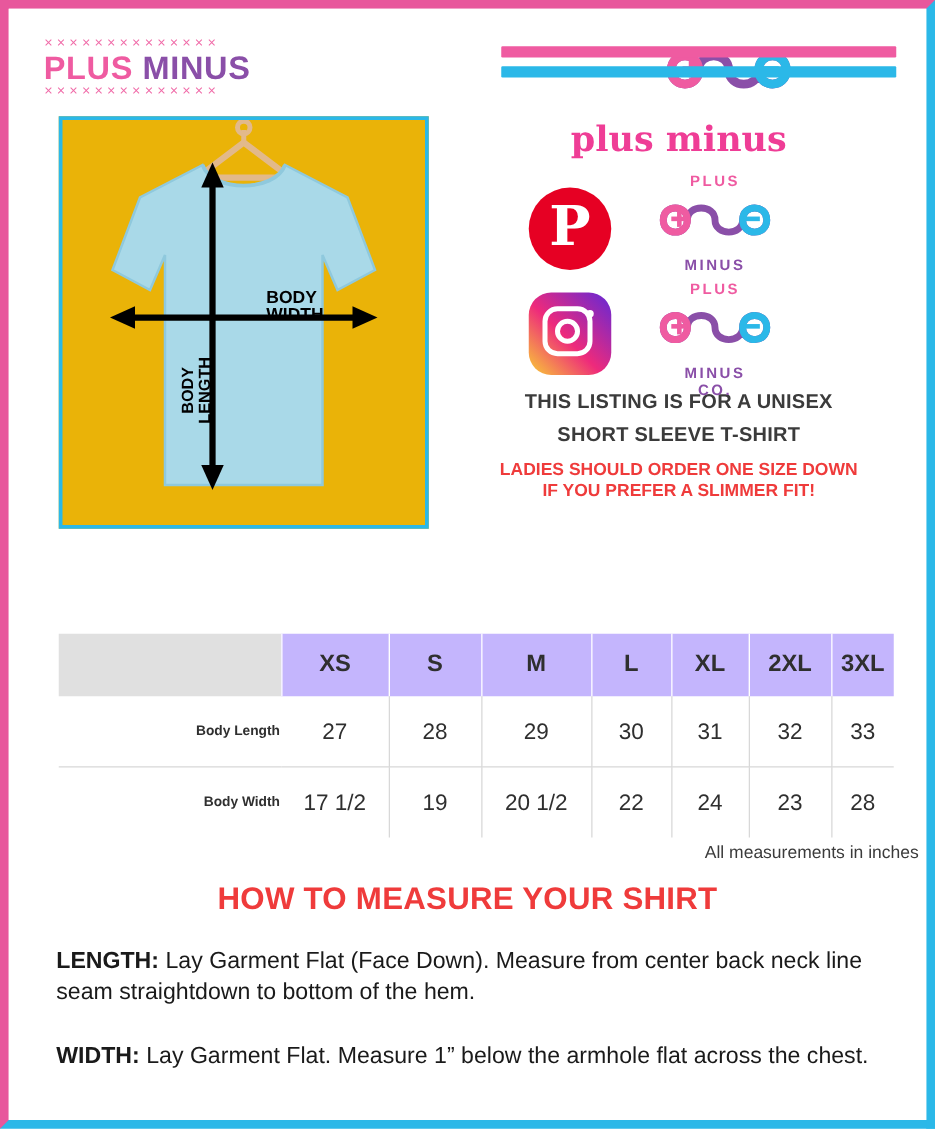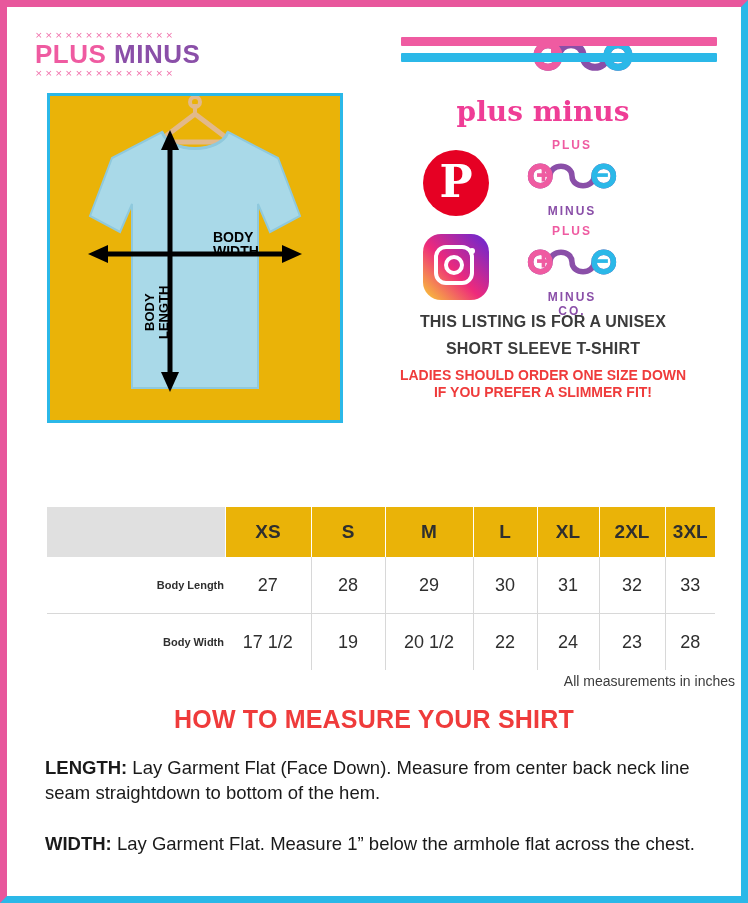--- a/index.html
+++ b/index.html
@@ -114,21 +114,21 @@
   .banner span{
     color:#ffffff;font-size:33px;font-weight:bold;letter-spacing:0.5px;
   }
 
   
   .table-wrap{
     position:absolute;left:40px;top:500px;width:668px;
   }
   table{border-collapse:collapse;width:100%;table-layout:fixed;}
   thead th{
-    background:#eab308;height:48px;font-size:19px;font-weight:bold;color:#2f2f2f;
+    background:#c4b5fd;height:48px;font-size:19px;font-weight:bold;color:#2f2f2f;
     border-right:1px solid #ffffff;
   }
   thead th.lead{background:#e0e0e0;}
   tbody td{
     height:54px;font-size:18px;color:#2f2f2f;text-align:center;
     border-bottom:1px solid #d8d8d8;border-right:1px solid #d8d8d8;
   }
   tbody td.lead{
     text-align:right;padding-left:12px;font-weight:bold;font-size:11px;border-right:none;
   }

